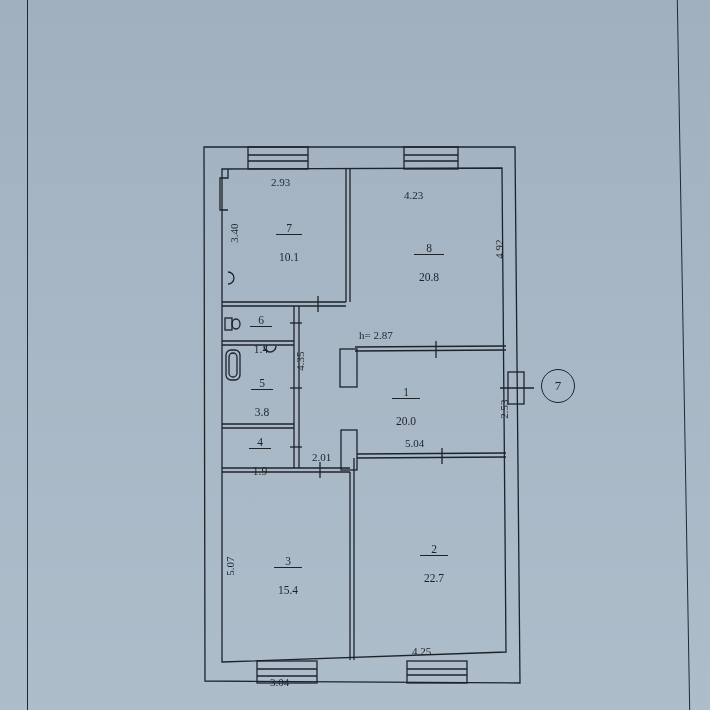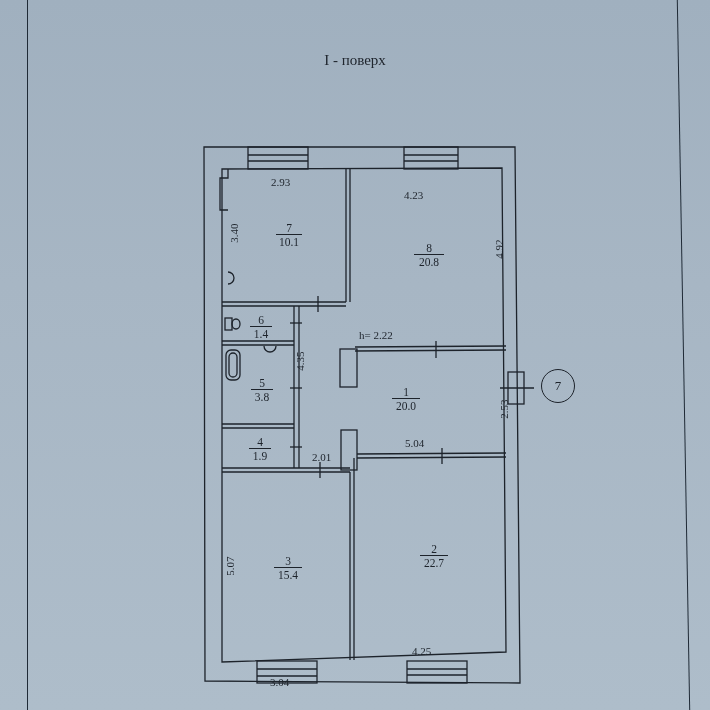--- a/index.html
+++ b/index.html
@@ -17,37 +17,36 @@
   .title {
     position:absolute; left:0; top:52px; width:710px; text-align:center;
     font-size:15px; color:#20262e;
   }
   .plan { position:absolute; left:0; top:0; width:710px; height:710px; }
   .label {
     position:absolute; font-family:"Liberation Serif", serif; color:#1d232b;
     text-align:center;
   }
   .room-num { font-size:11.5px; line-height:12px; }
-  .room-area { font-size:11.5px; line-height:12px; border-top:1px solid #1d232b; padding-top:1px; }
+  .room-area { font-size:11.5px; line-height:12px; border-top:1px solid #1d232b; padding-top:16px; }
   .dim { position:absolute; font-size:11px; color:#1d232b; }
   .vert { transform:rotate(-90deg); transform-origin:center; }
   .circle-mark {
     position:absolute; left:541px; top:369px; width:32px; height:32px;
     border:1px solid #1d232b; border-radius:50%;
     display:flex; align-items:center; justify-content:center;
     font-size:13px; color:#1d232b;
   }
 </style>
 </head>
 <body>
 
 <div class="page">
   <div class="frame-left"></div>
   <div class="frame-right"></div>
-  <div class="title">I - поверх</div>
 
   <svg class="plan" viewBox="0 0 710 710" xmlns="http://www.w3.org/2000/svg">
     <g stroke="#1d232b" stroke-width="1.3" fill="none">
 
       <polygon points="204,147 515,147 520,683 205,681"></polygon>
 
       <polygon points="222,169 502,168 506,652 222,662"></polygon>
 
       <rect x="248" y="147" width="60" height="22"></rect>
       <line x1="248" y1="155" x2="308" y2="155"></line>
@@ -150,21 +149,21 @@
   </div>
   <div class="label" style="left:420px;top:543px;width:28px;">
     <div class="room-num">2</div>
     <div class="room-area">22.7</div>
   </div>
 
   <div class="dim" style="left:271px;top:176px;">2.93</div>
   <div class="dim vert" style="left:224px;top:227px;">3.40</div>
   <div class="dim" style="left:404px;top:171px;margin-top:18px;">4.23</div>
   <div class="dim vert" style="left:489px;top:243px;">4.92</div>
-  <div class="dim" style="left:359px;top:329px;">h= 2.22</div>
+  <div class="dim" style="left:359px;top:329px;">h= 2.87</div>
   <div class="dim vert" style="left:290px;top:355px;">4.35</div>
   <div class="dim" style="left:312px;top:451px;">2.01</div>
   <div class="dim" style="left:405px;top:437px;">5.04</div>
   <div class="dim vert" style="left:494px;top:403px;">2.53</div>
   <div class="dim vert" style="left:220px;top:560px;">5.07</div>
   <div class="dim" style="left:270px;top:628px;margin-top:48px;">3.04</div>
   <div class="dim" style="left:412px;top:645px;">4.25</div>
 </div>
 
 </body></html>

